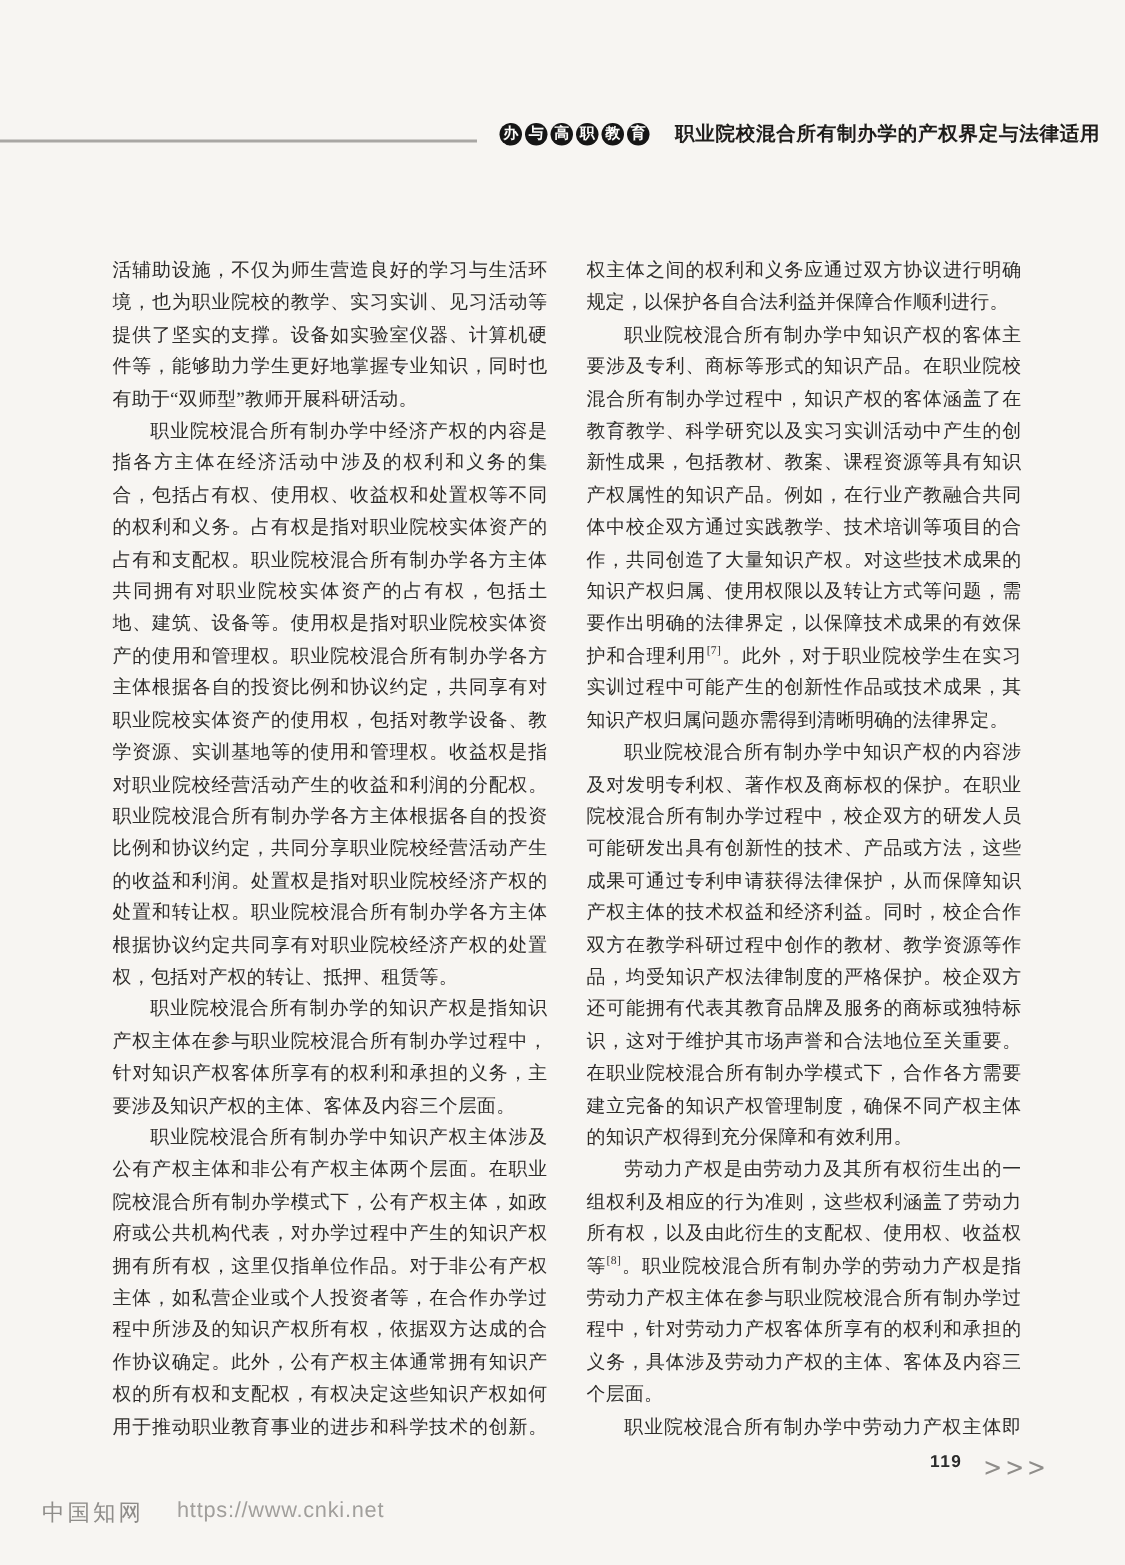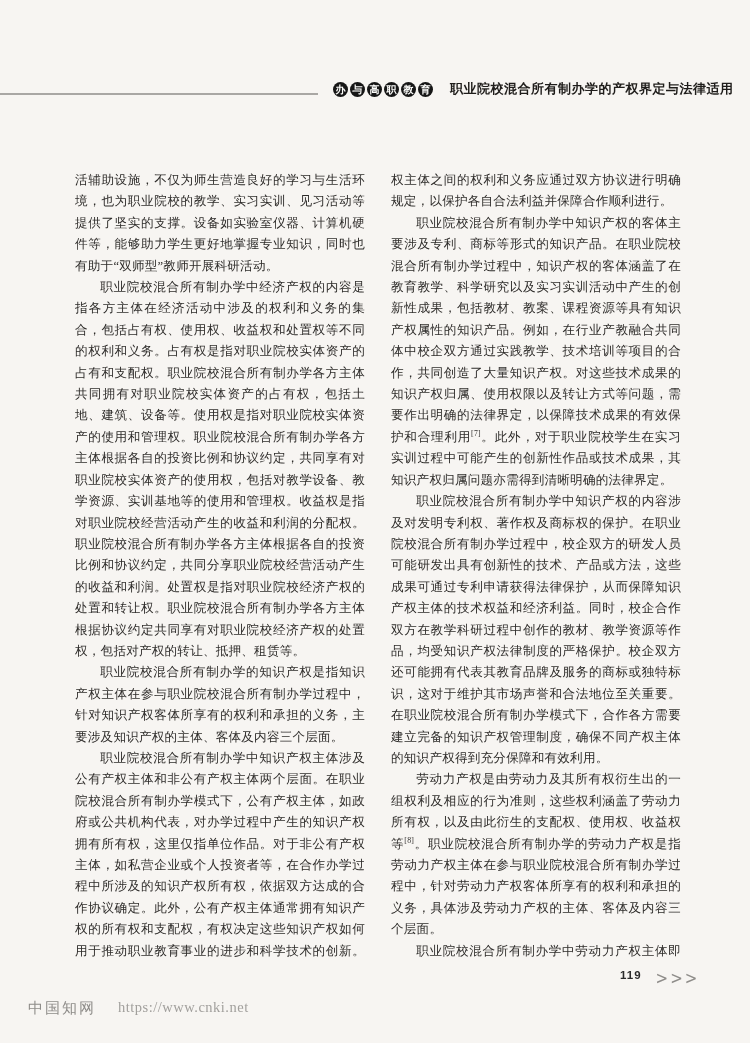--- a/index.html
+++ b/index.html
@@ -71,21 +71,21 @@
     letter-spacing: 2px; transform: scaleY(1.15);
   }
 
   
   .watermark {
     position: absolute; top: 999px; left: 28px;
     display: flex; align-items: flex-start; gap: 22px;
   }
   .wm-name { font-size: 15px; color: #8e8c89; letter-spacing: 2px; }
   .wm-url {
-    font-family: Liberation Serif, serif;
+    font-family: Liberation Sans, sans-serif;
     font-size: 14.5px; color: #a19f9c; letter-spacing: 0.5px;
   }
 </style>
 </head>
 <body>
 
 <div class="page">
 
   <div class="header-rule"></div>
 

